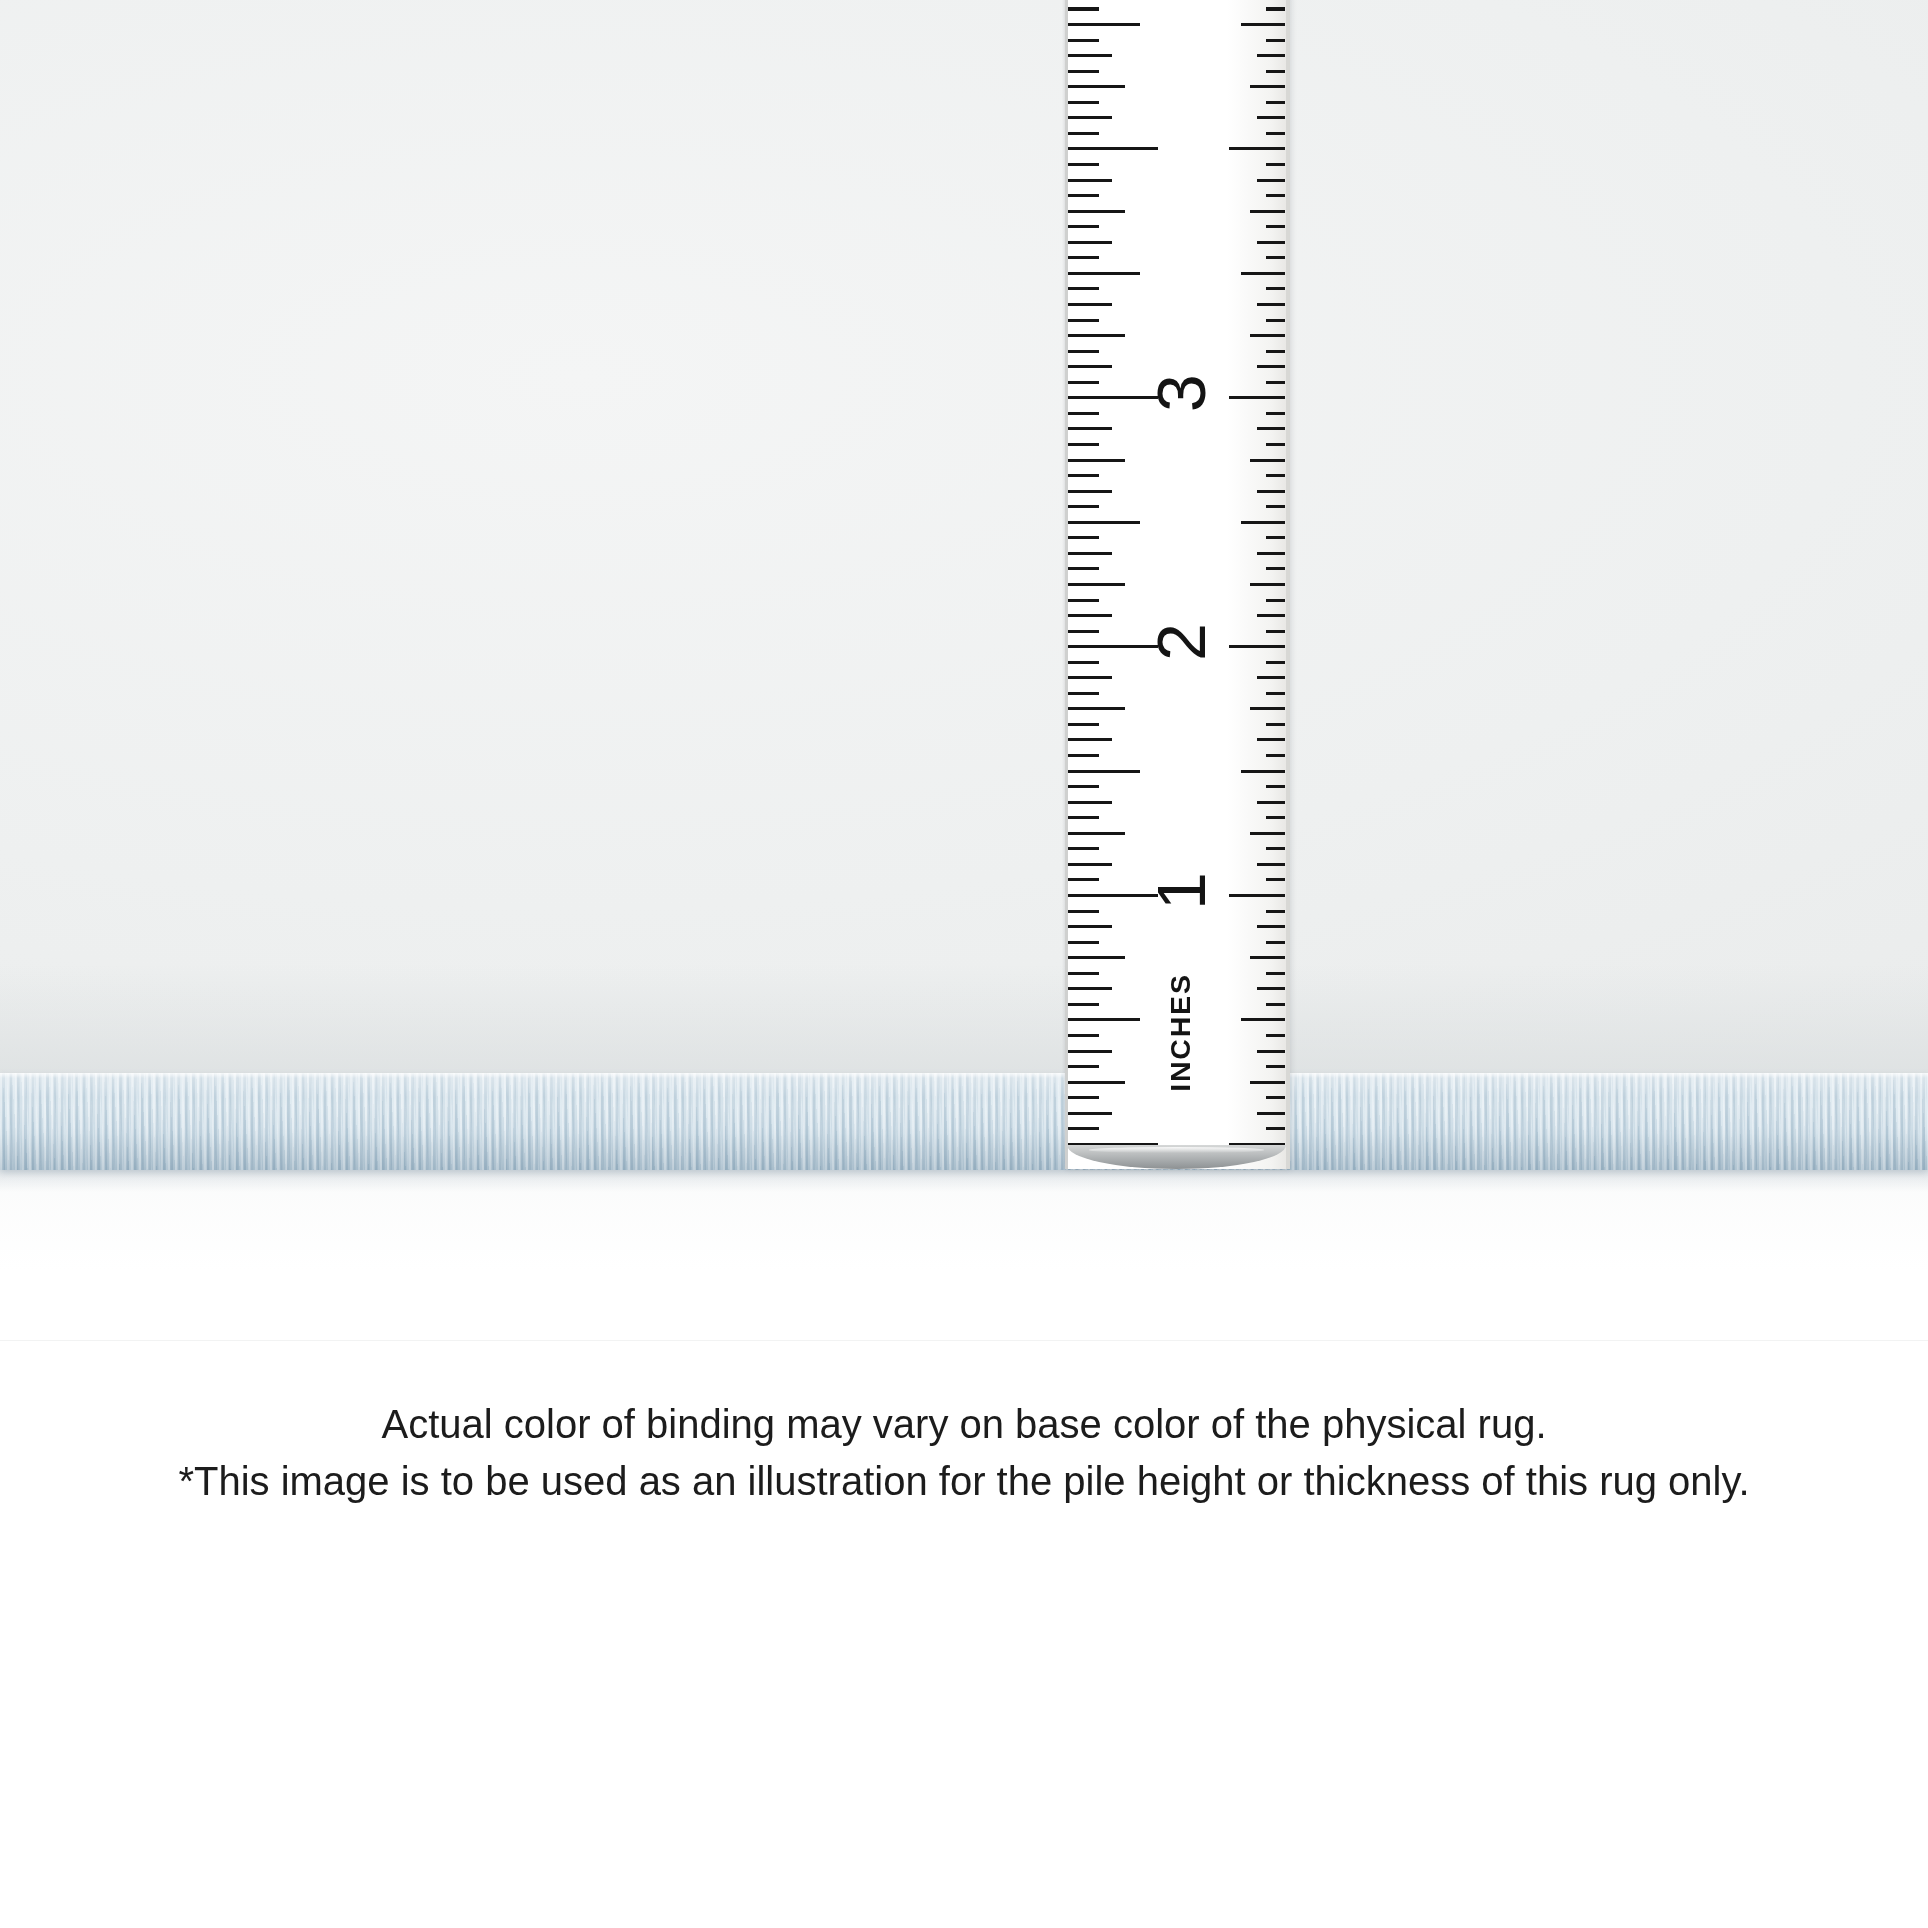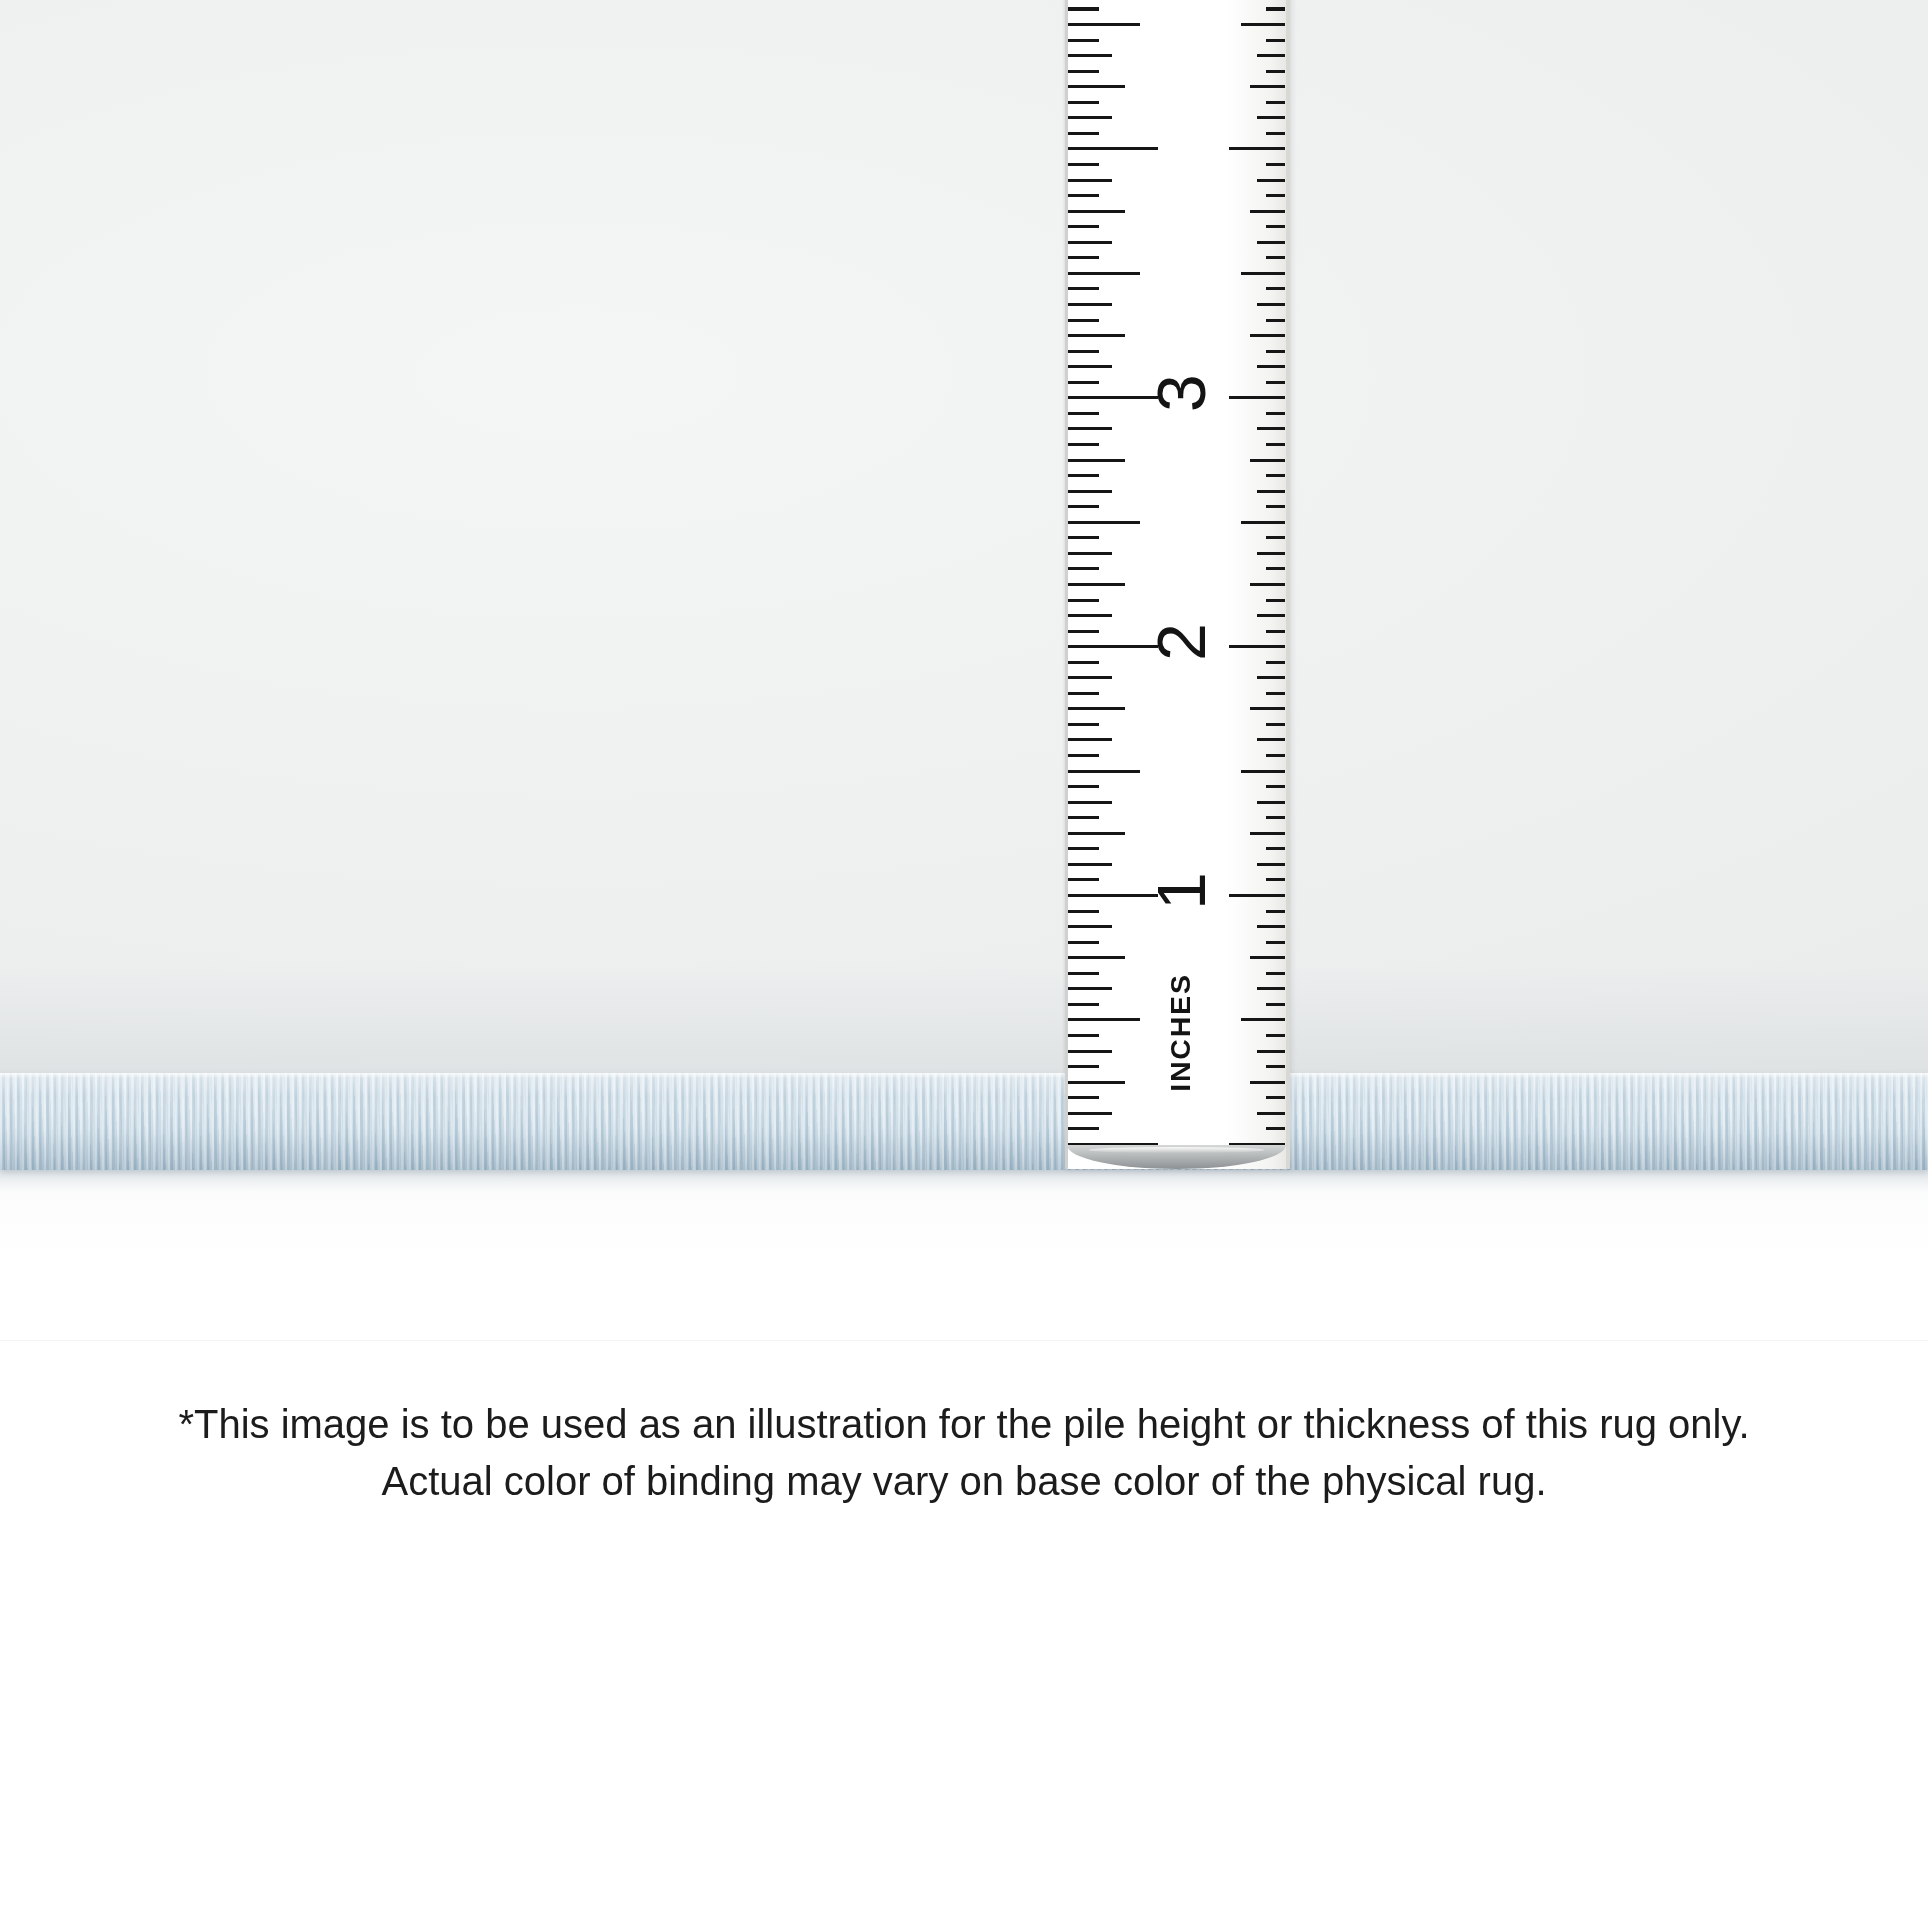--- a/index.html
+++ b/index.html
@@ -403,18 +403,18 @@
       <div class="ruler-num" id="num-3" style="left: 88px; width: 55px; text-align: center; top: 359px;">3</div>
 
       <div class="ruler-inches" id="inches-label" style="left: 33px; width: 165px; text-align: center; top: 1021px;">INCHES</div>
 
       <div class="metal-tip"></div>
     </div>
 
   </div>
 
   <div class="caption">
+    <span class="line">Actual color of binding may vary on base color of the physical rug.</span>
     <span class="line">*This image is to be used as an illustration for the pile height or thickness of this rug only.</span>
-    <span class="line">Actual color of binding may vary on base color of the physical rug.</span>
   </div>
 
 </div>
 
 
 </body></html>

